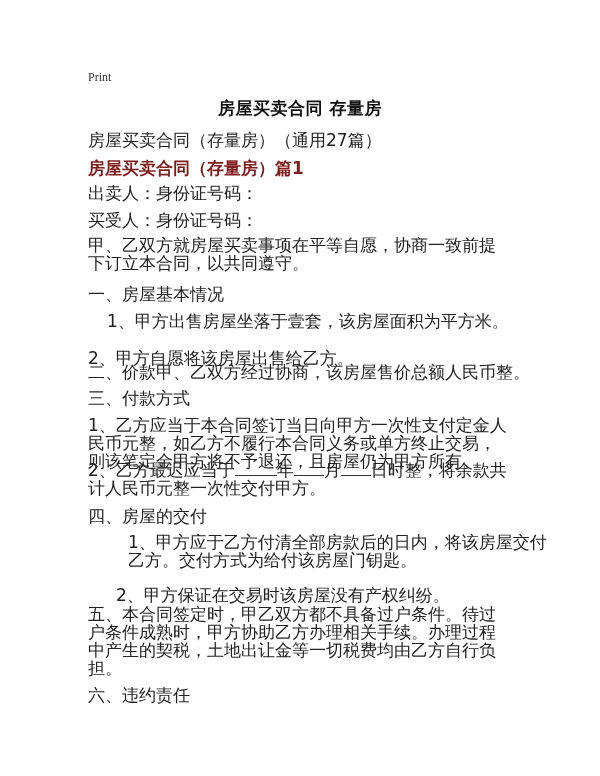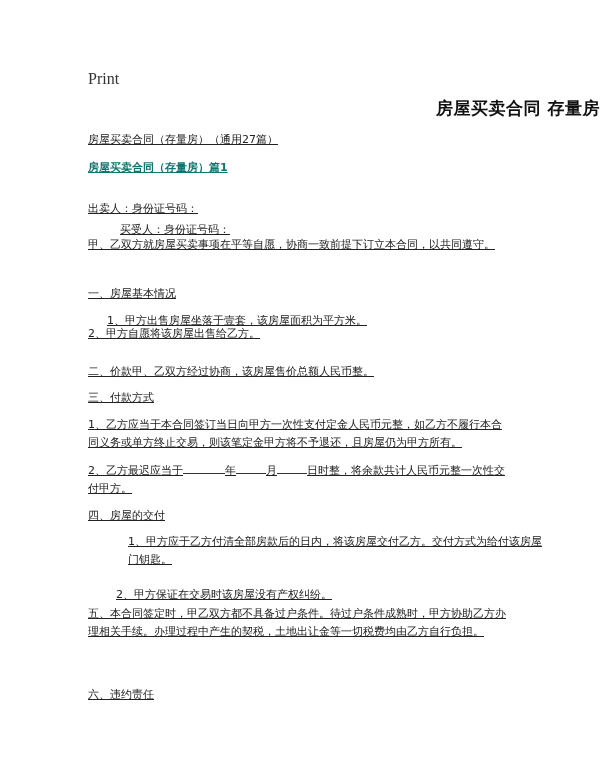--- a/index.html
+++ b/index.html
@@ -1,44 +1,44 @@
 <!DOCTYPE html>
 <html><head>
   <meta charset="utf-8">
   <style>
     html, body { margin: 0; padding: 0; background: #ffffff; }
     body { width: 600px; height: 776px; position: relative; overflow: hidden;
            font-family: "DejaVu Sans", "Liberation Sans", sans-serif; color: #222; }
-    .line { position: absolute; left: 88px; width: 426px; font-size: 11px; line-height: 18px; white-space: nowrap; text-decoration: underline; }
+    .line { position: absolute; left: 88px; width: 426px; font-size: 17px; line-height: 18px; white-space: nowrap; }
     .wrap { white-space: normal; word-break: break-all; }
-    .print { position: absolute; left: 88px; top: 70px; font-family: "Liberation Serif", serif; font-size: 16px; color: #333; }
-    .title { position: absolute; left: 0; width: 600px; top: 97px; text-align: right; font-size: 17px; font-weight: bold; color: #111; letter-spacing: 0.5px; }
-    .bold { font-weight: bold; color: #0f766e; }
+    .print { position: absolute; left: 88px; top: 70px; font-family: "Liberation Serif", serif; font-size: 12px; color: #333; }
+    .title { position: absolute; left: 0; width: 600px; top: 97px; text-align: center; font-size: 17px; font-weight: bold; color: #111; letter-spacing: 0.5px; }
+    .bold { font-weight: bold; color: #7f1d1d; }
     .blank { display: inline-block; border-bottom: 1px solid #333; height: 12px; vertical-align: baseline; }
   </style>
 </head>
 <body>
 
 <div class="print">Print</div>
 
 <div class="title">房屋买卖合同 存量房</div>
 
 <div class="line" style="top:131px;">房屋买卖合同（存量房）（通用27篇）</div>
 
 <div class="line bold" style="top:159px;">房屋买卖合同（存量房）篇1</div>
 
-<div class="line" style="top:200px;">出卖人：身份证号码：</div>
+<div class="line" style="top:184px;">出卖人：身份证号码：</div>
 
-<div class="line" style="top:221px;margin-left:32px;">买受人：身份证号码：</div>
+<div class="line" style="top:211px;">买受人：身份证号码：</div>
 
 <div class="line wrap" style="top:236px; width:424px;">甲、乙双方就房屋买卖事项在平等自愿，协商一致前提下订立本合同，以共同遵守。</div>
 
 <div class="line" style="top:285px;">一、房屋基本情况</div>
 <div class="line" style="top:312px;margin-left:19px;">1、甲方出售房屋坐落于壹套，该房屋面积为平方米。</div>
-<div class="line" style="top:325px;">2、甲方自愿将该房屋出售给乙方。</div>
+<div class="line" style="top:349px;">2、甲方自愿将该房屋出售给乙方。</div>
 
 <div class="line" style="top:363px;">二、价款甲、乙双方经过协商，该房屋售价总额人民币整。</div>
 
 <div class="line" style="top:389px;">三、付款方式</div>
 <div class="line wrap" style="top:416px; width:424px;">1、乙方应当于本合同签订当日向甲方一次性支付定金人民币元整，如乙方不履行本合同义务或单方终止交易，则该笔定金甲方将不予退还，且房屋仍为甲方所有。</div>
 
 <div class="line wrap" style="top:461px; width:424px;">
   <span>2、乙方最迟应当于</span><span class="blank" style="width:42px;"></span><span>年</span><span class="blank" style="width:30px;"></span><span>月</span><span class="blank" style="width:30px;"></span><span>日时整，将余款共计人民币元整一次性交付甲方。</span>
 </div>
 

